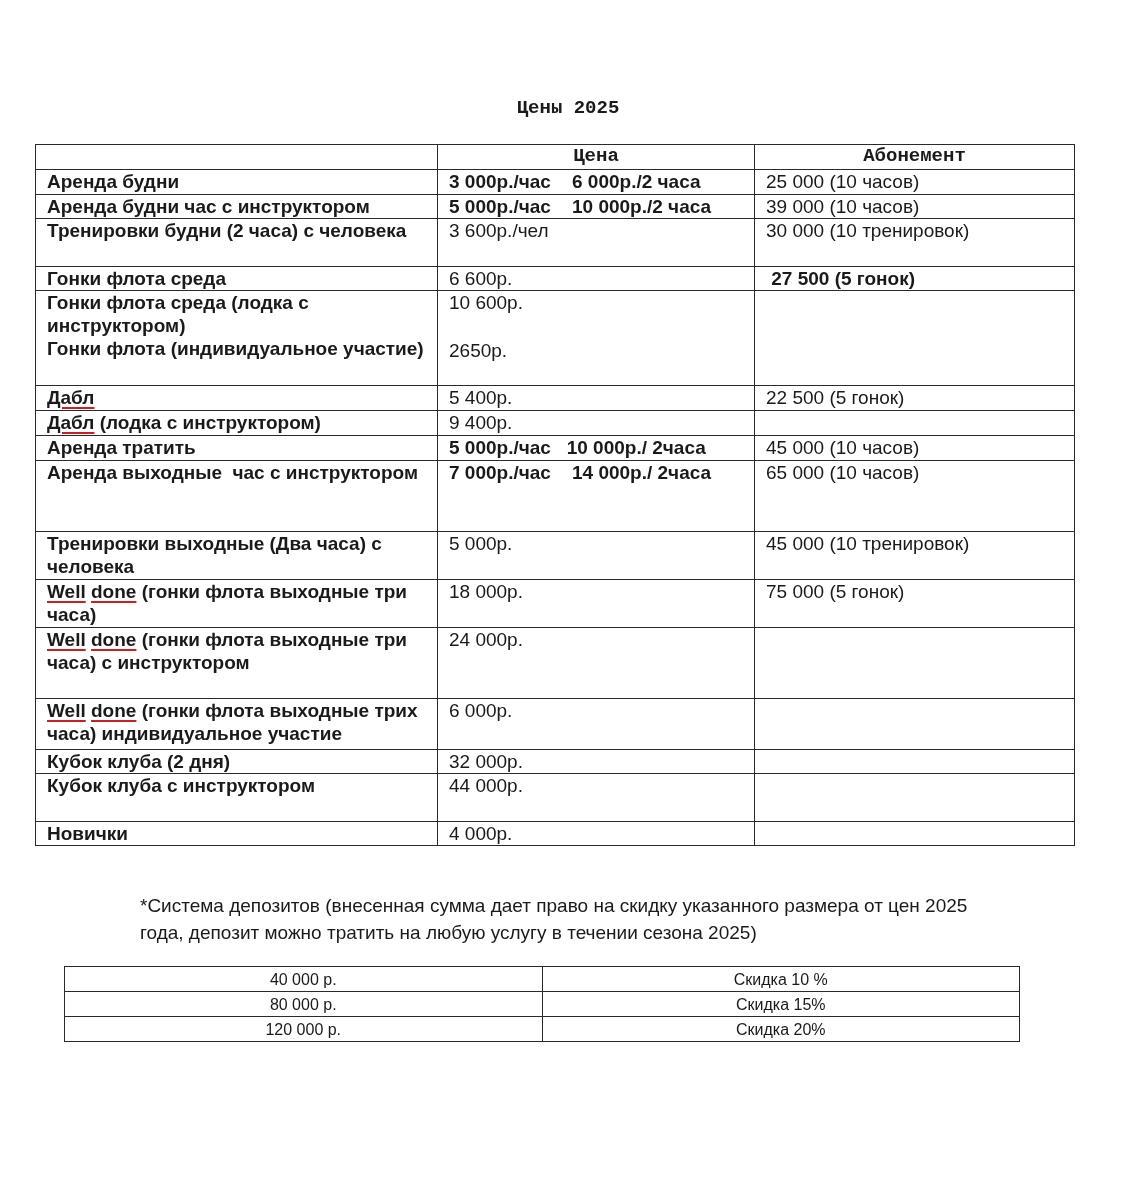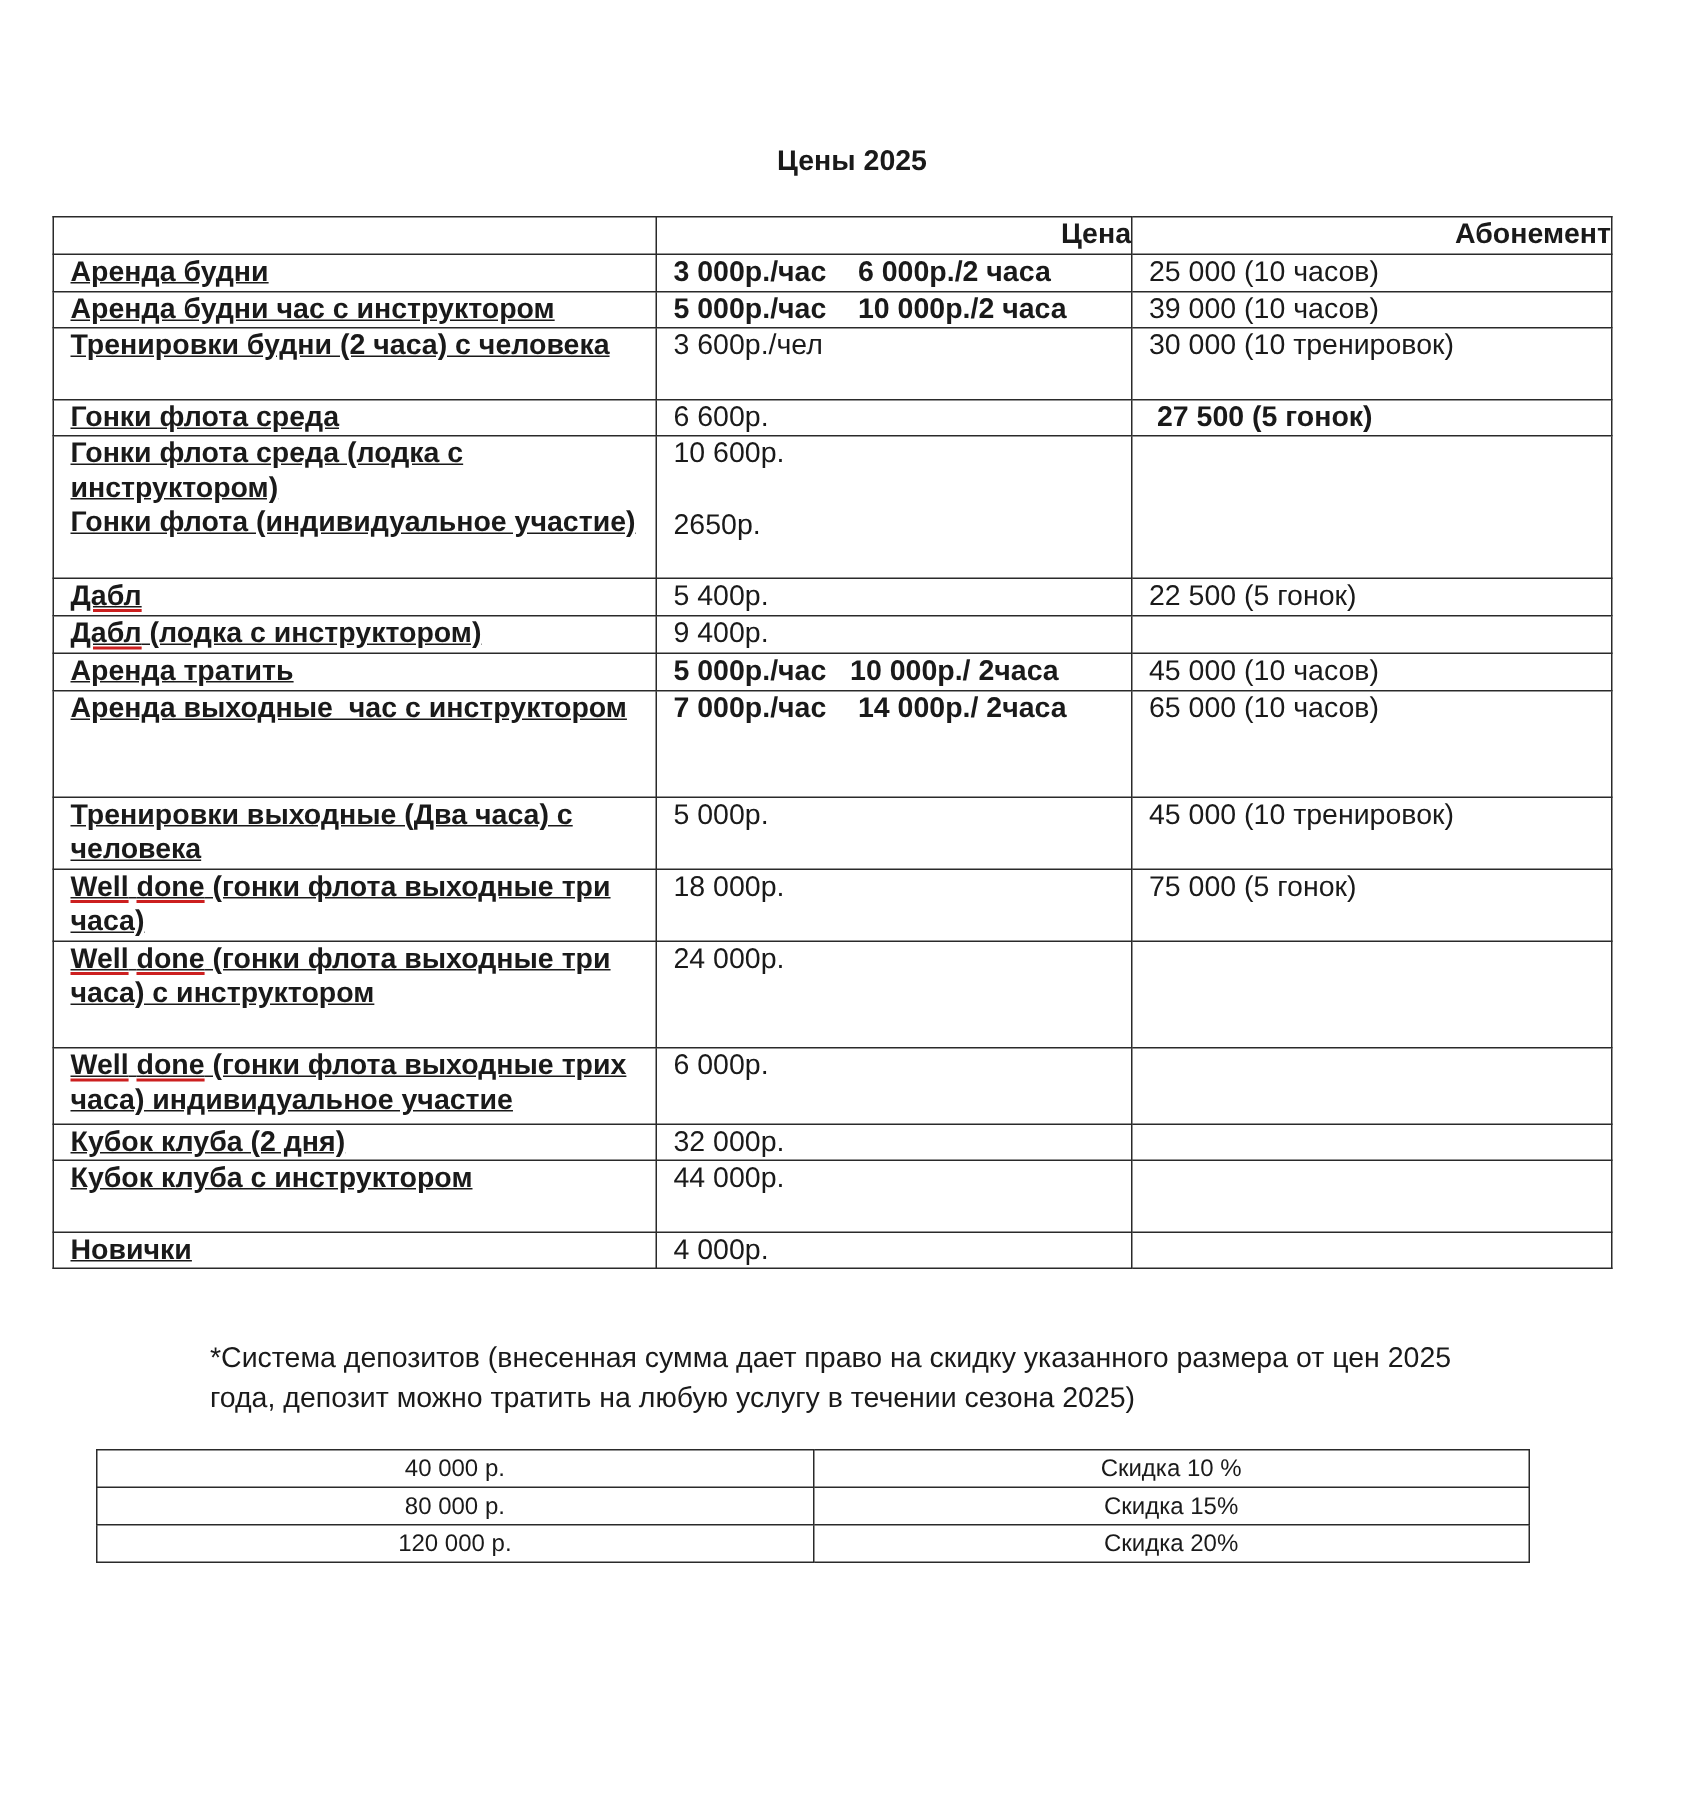--- a/index.html
+++ b/index.html
@@ -1,25 +1,25 @@
 <!DOCTYPE html>
 <html><head>
   <meta charset="utf-8">
   <style>
     html, body { margin: 0; padding: 0; background: #ffffff; }
     body { width: 1136px; height: 1200px; position: relative; overflow: hidden;
       font-family: "Liberation Sans", sans-serif; color: #1a1a1a; }
     .title { position: absolute; left: 0; width: 1136px; top: 97px; text-align: center;
-      font-weight: bold; font-size: 19px; }
+      font-weight: bold; font-size: 19px; font-family: Liberation Mono, monospace; }
     table { border-collapse: collapse; position: absolute; }
     #price-table { left: 35px; top: 144px; width: 1039px; table-layout: fixed; }
     #price-table td, #price-table th { border: 1.3px solid #2a2a2a; vertical-align: top;
       font-size: 19px; line-height: 23px; padding: 0 0 0 11px; }
-    #price-table th { font-weight: bold; text-align: right; padding: 0; height: 24px; }
-    #price-table td.svc { font-weight: bold; text-decoration: underline; }
+    #price-table th { font-weight: bold; text-align: center; padding: 0; height: 24px; font-family: Liberation Mono, monospace; }
+    #price-table td.svc { font-weight: bold; }
     #price-table col.c1 { width: 402px; }
     #price-table col.c2 { width: 317px; }
     #price-table col.c3 { width: 320px; }
     .sp { text-decoration: underline; text-decoration-color: #cc1f1f; text-decoration-thickness: 2px;
       text-underline-offset: 3px; }
     .pre { white-space: pre; font-weight: bold; }
     .note { position: absolute; left: 140px; top: 892px; width: 870px; font-size: 19px; line-height: 27px; }
     #deposit-table { left: 64px; top: 966px; width: 956px; table-layout: fixed; }
     #deposit-table td { border: 1.3px solid #2a2a2a; text-align: center; font-size: 16px;
       line-height: 23px; padding: 0; height: 24px; }

